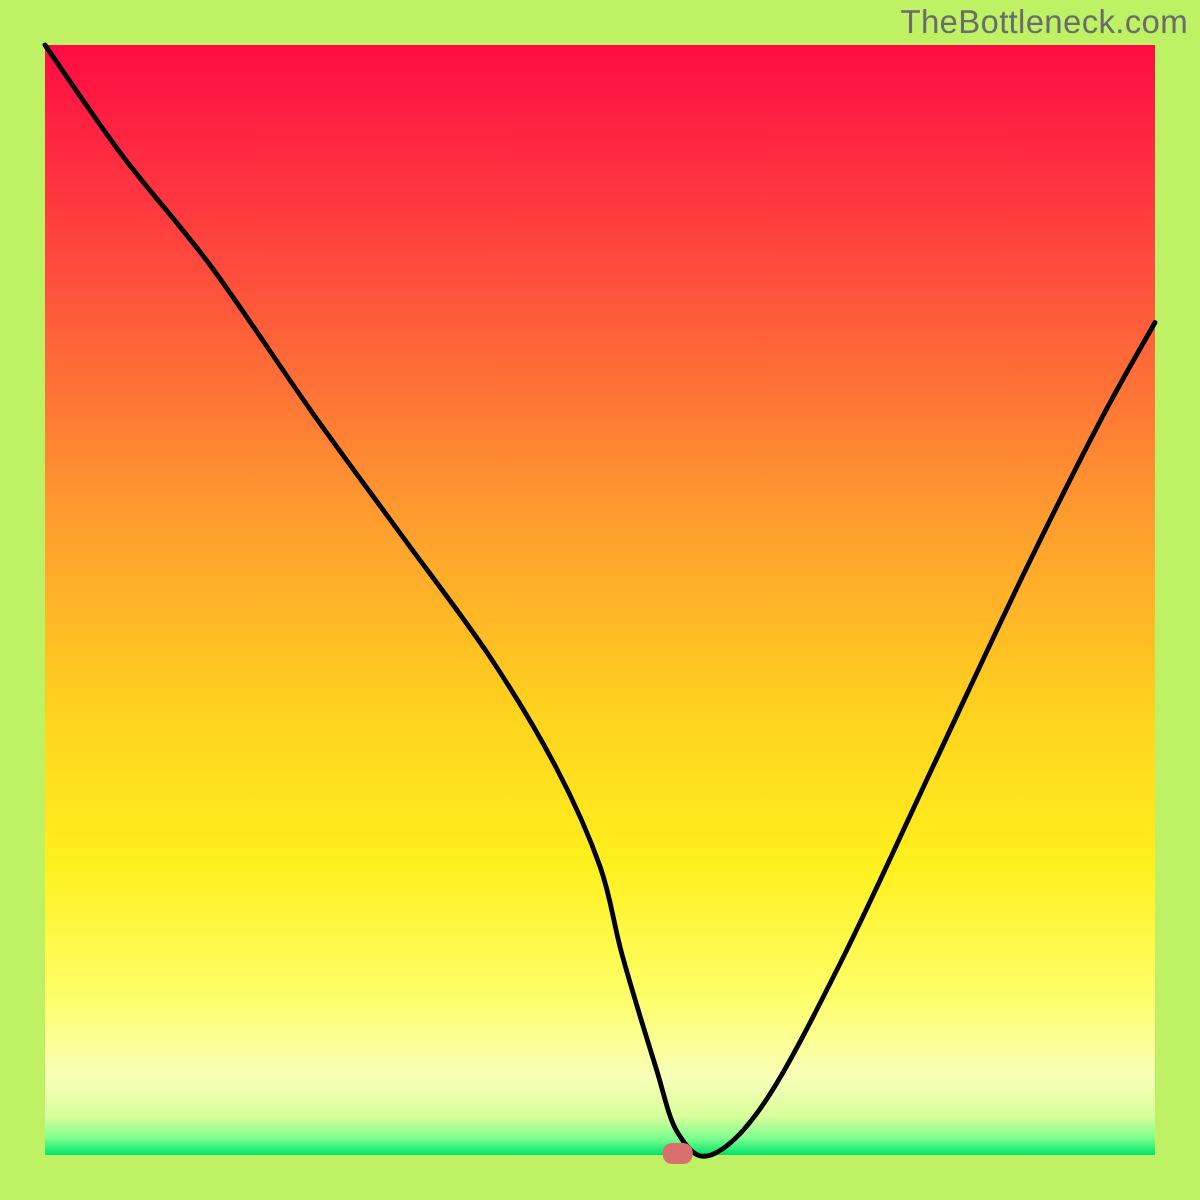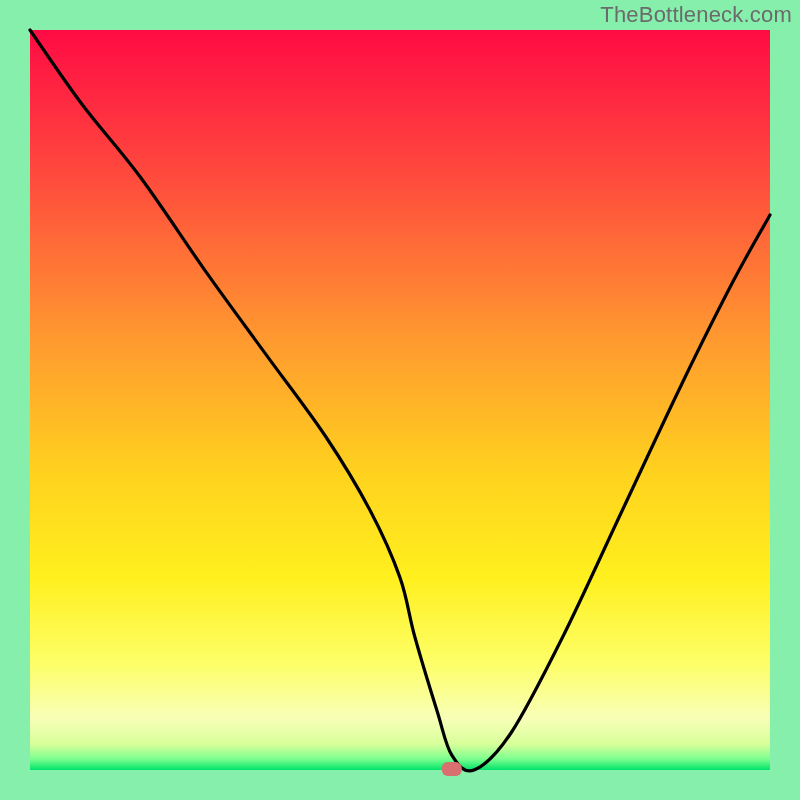--- a/index.html
+++ b/index.html
@@ -8,21 +8,21 @@
     width: 800px;
     height: 800px;
     background: #000;
     font-family: Arial, Helvetica, sans-serif;
     overflow: hidden;
   }
   .frame {
     position: relative;
     width: 800px;
     height: 800px;
-    background: #86efac;
+    background: #bef264;
   }
   .watermark {
     position: absolute;
     top: 2px;
     right: 8px;
     color: #6b6b6b;
     font-size: 22px;
     font-weight: 500;
     user-select: none;
     letter-spacing: 0.2px;

